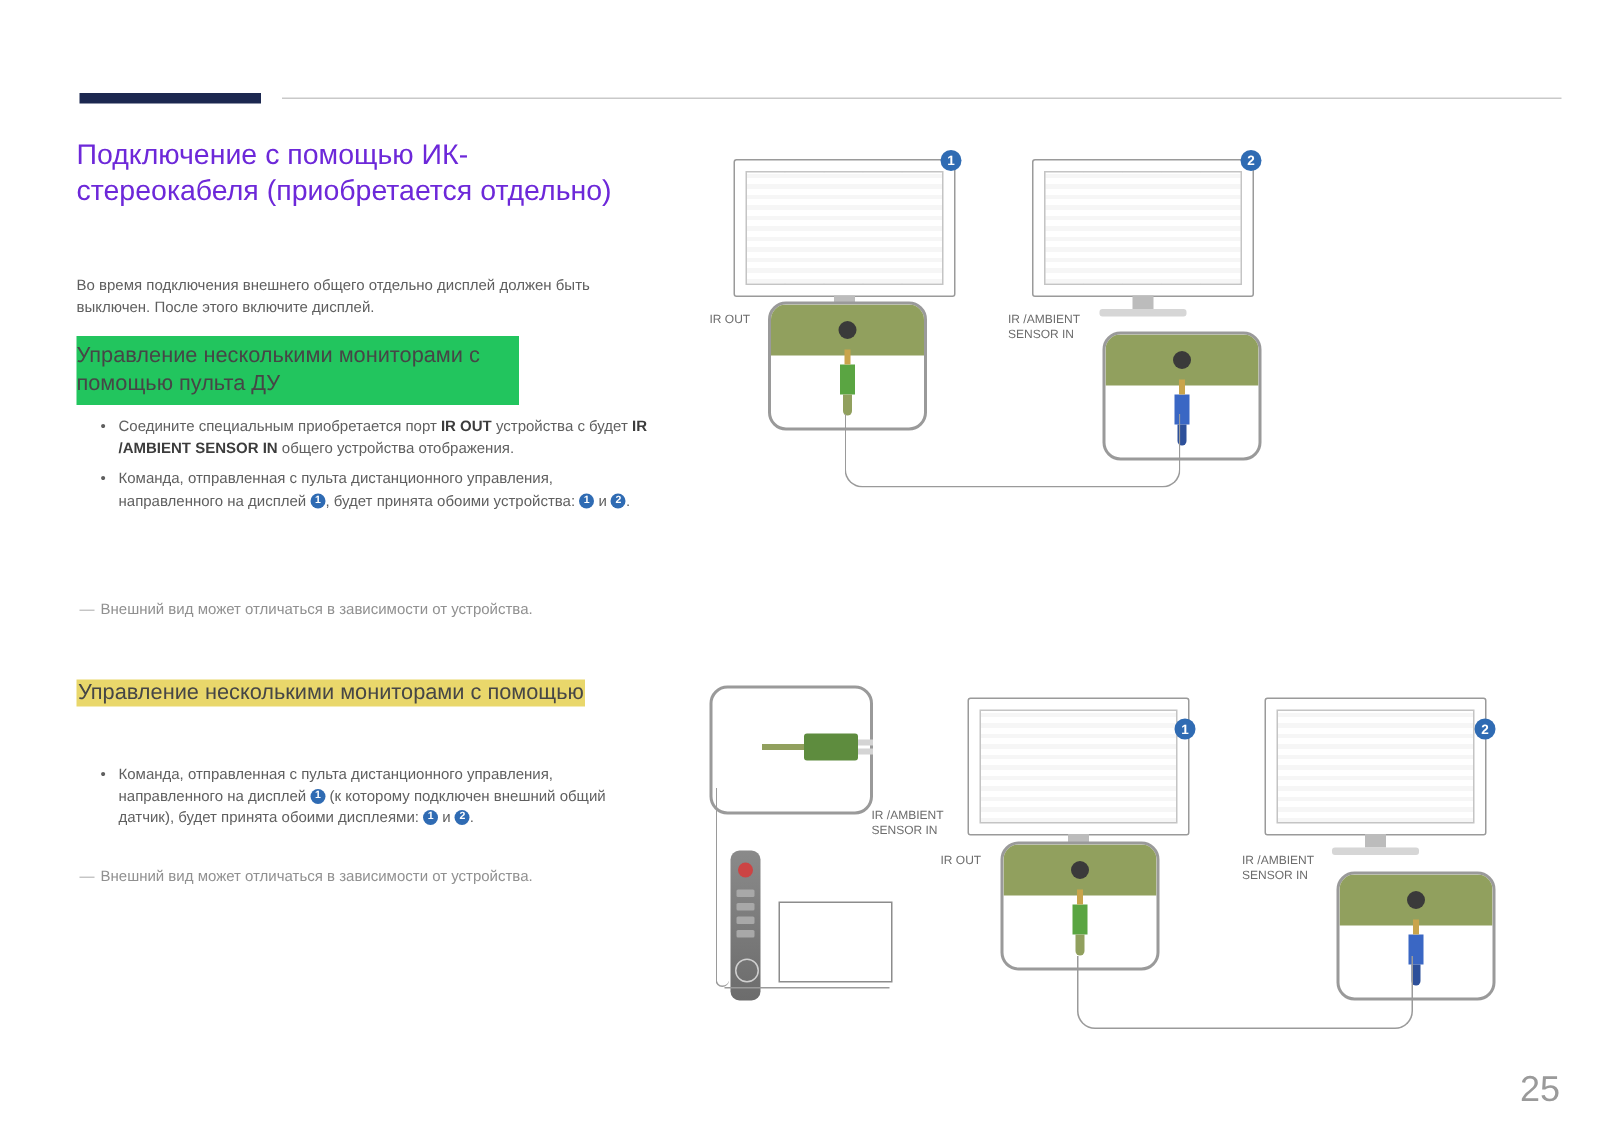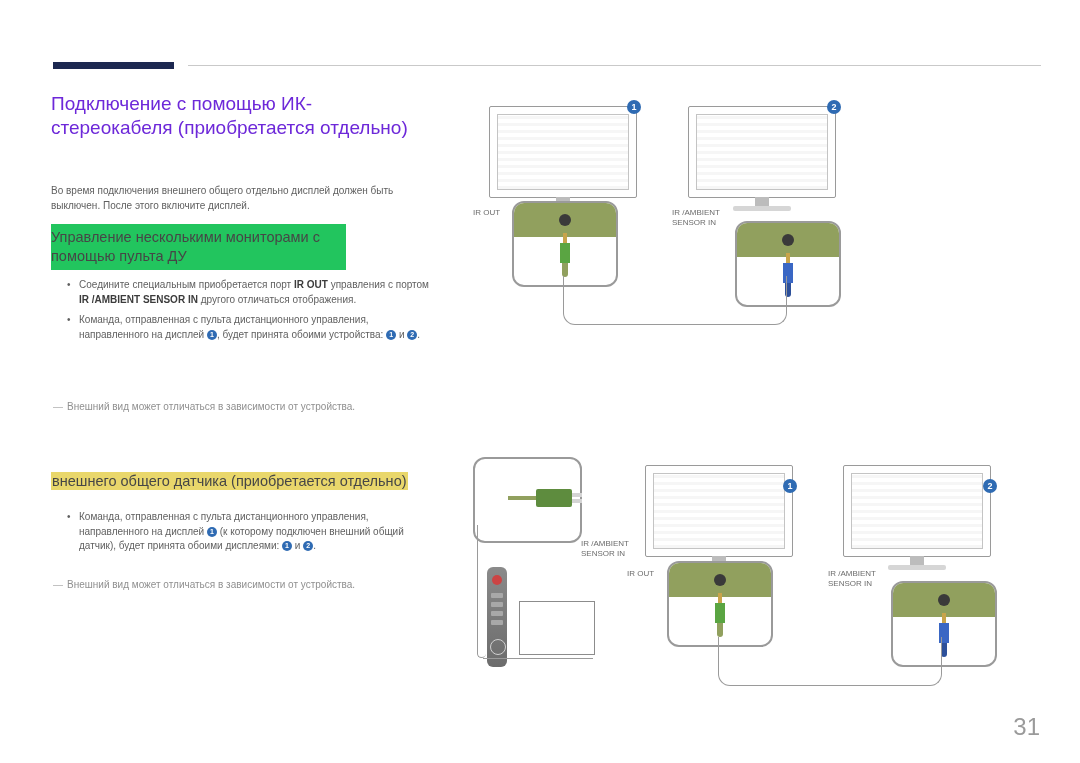--- a/index.html
+++ b/index.html
@@ -354,36 +354,35 @@
 
 <div class="main-title">Подключение с помощью ИК-стереокабеля (приобретается отдельно)</div>
 <div class="intro-note">Во время подключения внешнего общего отдельно дисплей должен быть выключен. После этого включите дисплей.</div>
 
 <div class="sub-h1">Управление несколькими мониторами с помощью пульта ДУ</div>
 
 <div class="bullets1">
   <div class="row">
     <div class="dot">•</div>
     <div>
-      <span>Соедините специальным приобретается порт </span><span class="bold">IR OUT</span><span> управления с портом </span><span class="bold">IR /AMBIENT SENSOR IN</span><span> другого отличаться отображения.</span>
+      <span>Соедините специальным приобретается порт </span><span class="bold">IR OUT</span><span> устройства с будет </span><span class="bold">IR /AMBIENT SENSOR IN</span><span> общего устройства отображения.</span>
     </div>
   </div>
   <div class="row">
     <div class="dot">•</div>
     <div>
       <span>Команда, отправленная с пульта дистанционного управления, направленного на дисплей </span><span class="ref-badge">1</span><span>, будет принята обоими устройства: </span><span class="ref-badge">1</span><span> и </span><span class="ref-badge">2</span><span>.</span>
     </div>
   </div>
 </div>
 
 <div class="footnote1">Внешний вид может отличаться в зависимости от устройства.</div>
 
 <div class="sub-h2">
-  <br>
-  <span class="hl">внешнего общего датчика (приобретается отдельно)</span>
+  <span class="hl">Управление несколькими мониторами с помощью</span><br>
 </div>
 
 <div class="bullets2">
   <div class="row">
     <div class="dot">•</div>
     <div>
       <span>Команда, отправленная с пульта дистанционного управления, направленного на дисплей </span><span class="ref-badge">1</span><span> (к которому подключен внешний общий датчик), будет принята обоими дисплеями: </span><span class="ref-badge">1</span><span> и </span><span class="ref-badge">2</span><span>.</span>
     </div>
   </div>
 </div>
@@ -458,13 +457,13 @@
       </div>
     <div class="jack-blue"></div>
   </div>
 
   <div class="cable" style="left:4px; top:72px; width:8px; height:132px; border-right:none;"></div>
   <div class="cable" style="left:10px; top:204px; width:110px; height:1px; border:none; border-bottom:1.5px solid #9a9a9a; border-radius:0;"></div>
 
   <div class="cable" style="left:245px; top:184px; width:222px; height:48px;"></div>
 </div>
 
-<div class="page-num">31</div>
+<div class="page-num">25</div>
 
 </body></html>

